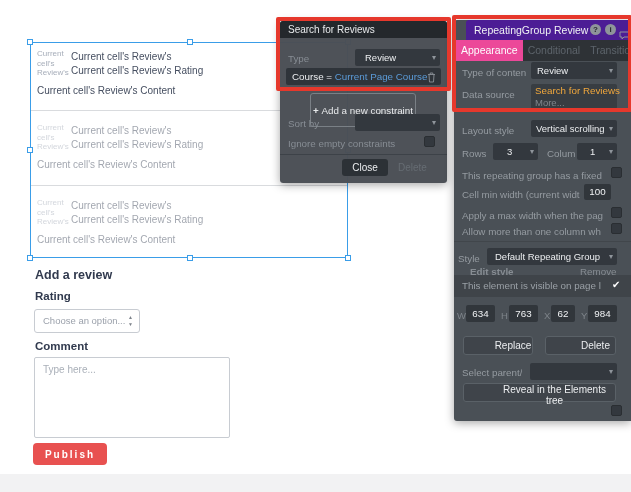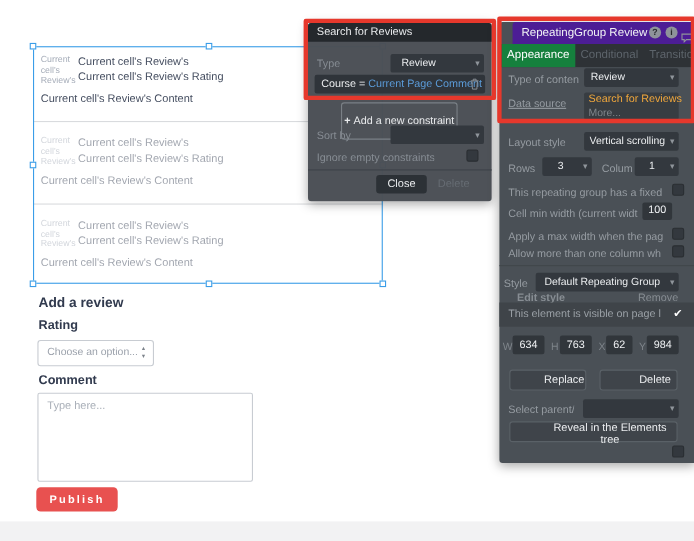--- a/index.html
+++ b/index.html
@@ -79,21 +79,21 @@
     font-family:"Liberation Sans", sans-serif; font-size:10px; cursor:pointer; }
   .delete-dim { position:absolute; left:118px; top:141px; font-size:10px; color:#666c73; cursor:default; }
   
   .inspector { position:absolute; left:454px; top:20px; width:177px; height:401px; z-index:11;
     background:#4a5056; border-radius:3px 0 0 3px; box-shadow:0 2px 10px rgba(0,0,0,.35); }
   .insp-header { position:absolute; left:12px; top:0; width:100%; height:20px; background:#4c1d95;
     border-radius:3px 0 0 0; color:#f0f2f4; font-size:10.5px; line-height:20px; padding-left:8px; }
   .insp-tabs { position:absolute; left:0; top:20px; width:100%; height:21px; background:#2e3236;
     display:flex; align-items:stretch; padding-left:2px; }
   .tab { font-size:10.5px; line-height:21px; padding:0 5px; color:#5d646b; cursor:pointer; white-space:nowrap; }
-  .tab.active { background:#15803d; color:#fdfdfe; }
+  .tab.active { background:#ec4899; color:#fdfdfe; }
   .ds-box { position:absolute; left:77px; top:64px; width:86px; height:25px; background:#383d42; border-radius:2px; }
   .ds-link { position:absolute; left:4px; top:1px; font-size:9.8px; color:var(--orange,#f0a73c);
     white-space:nowrap; cursor:pointer; }
   .ds-more { position:absolute; left:4px; top:13px; font-size:9.5px; color:#80868c; cursor:pointer; }
   .insp-divider { position:absolute; left:0; width:100%; height:1px; background:#41464b; }
   .visible-row { position:absolute; left:0; top:255px; width:100%; height:22px; background:#3f4449; }
   .check-mark { position:absolute; left:158px; top:4px; color:#fff; font-size:10px; cursor:pointer; }
   .dim-label { position:absolute; font-size:9.5px; color:#7e848a; top:290px; }
   .dim-box { position:absolute; top:285px; height:17px; background:#31363b; border-radius:2px;
     color:#f0f2f4; font-size:9.8px; text-align:center; line-height:17px; cursor:text; }
@@ -168,21 +168,21 @@
 
     <div class="lbl" style="left:8px; top:32px; color:#878d94;">Type</div>
     <div class="dd" style="left:75px; top:28px; width:85px; height:17px;">
       <span class="dd-text" style="left:10px;">Review</span>
       <span class="caret">▾</span>
     </div>
 
     <div class="course-row">
       <span>Course </span>
       <span>= </span>
-      <span class="course-val">Current Page Comment</span>
+      <span class="course-val">Current Page Course</span>
       <span class="trash">
         <svg width="9" height="11" viewBox="0 0 9 11">
             <path d="M1 2.5h7M3.2 2.5V1h2.6v1.5M2 2.5l.5 7.5h4l.5-7.5" stroke="#8b9197" stroke-width="0.9" fill="none"></path>
           </svg>
       </span>
     </div>
 
     <button class="add-constraint">
       <b>+ </b>
       <span>Add a new constraint</span>
@@ -219,21 +219,21 @@
       <div class="tab">Conditional</div>
       <div class="tab">Transitions</div>
     </div>
 
     <div class="lbl" style="left:8px; top:47px; width:68px;">Type of conten</div>
     <div class="dd" style="left:77px; top:42px; width:86px; height:17px;">
       <span class="dd-text">Review</span>
       <span class="caret">▾</span>
     </div>
 
-    <div class="lbl" style="left:8px; top:69px;text-decoration:underline;">Data source</div>
+    <div class="lbl" style="left:8px; top:69px;">Data source</div>
     <div class="ds-box">
       <span class="ds-link">Search for Reviews</span>
       <span class="ds-more">More...</span>
     </div>
 
     <div class="lbl" style="left:8px; top:105px;">Layout style</div>
     <div class="dd" style="left:77px; top:100px; width:86px; height:17px;">
       <span class="dd-text" style="left:5px;">Vertical scrolling</span>
       <span class="caret">▾</span>
     </div>

